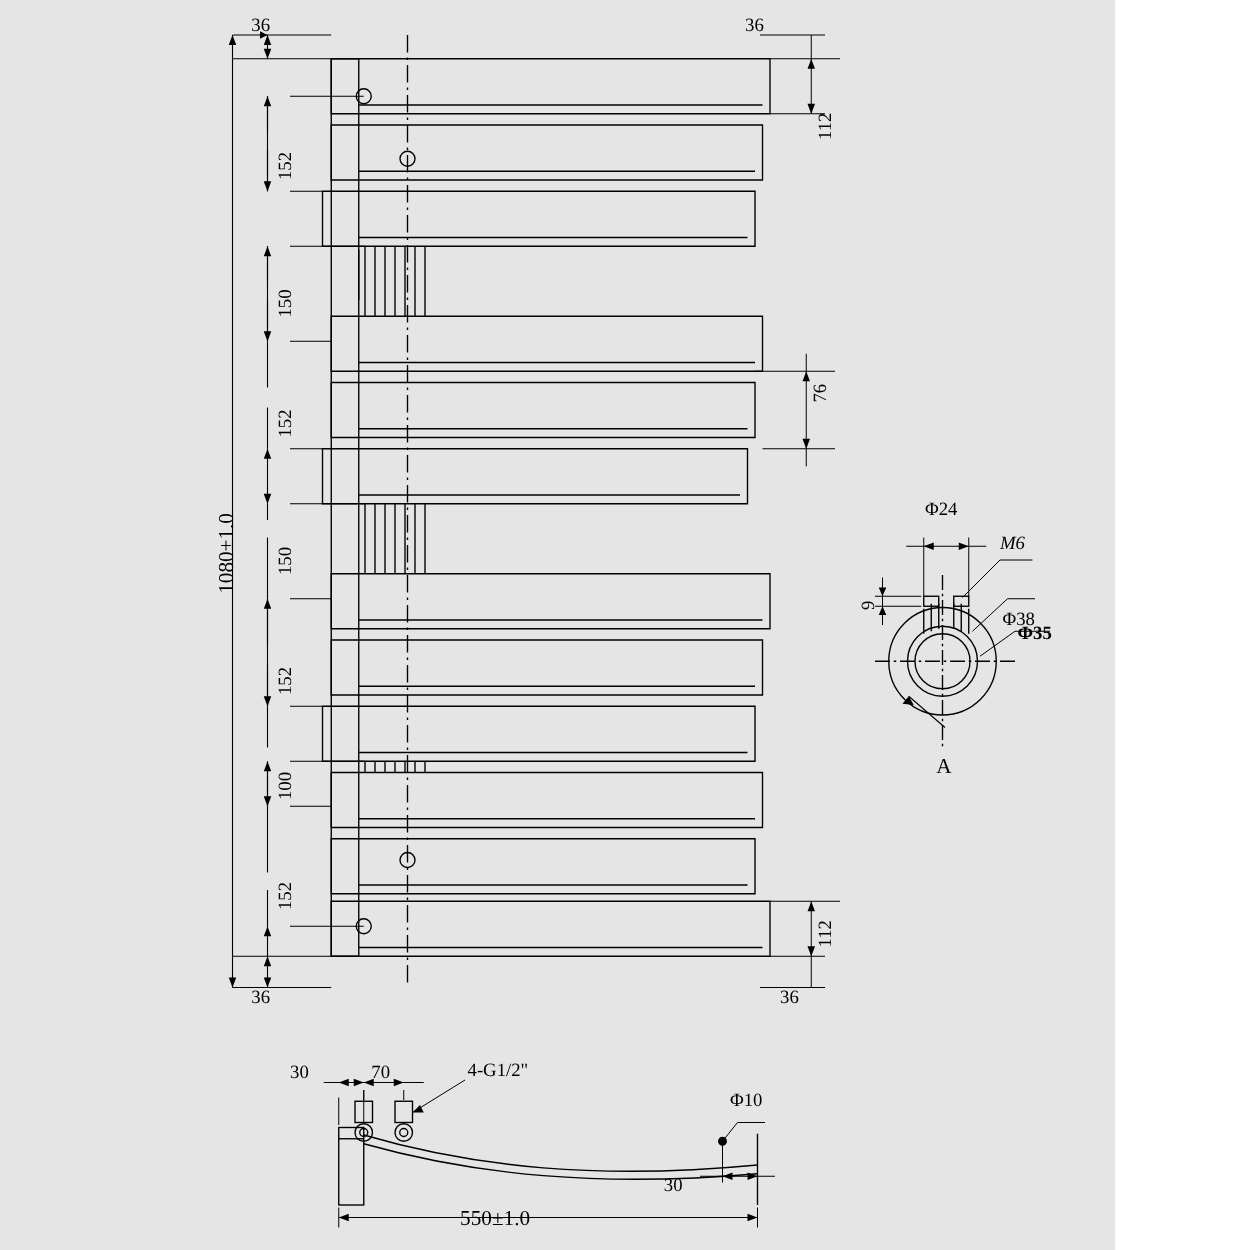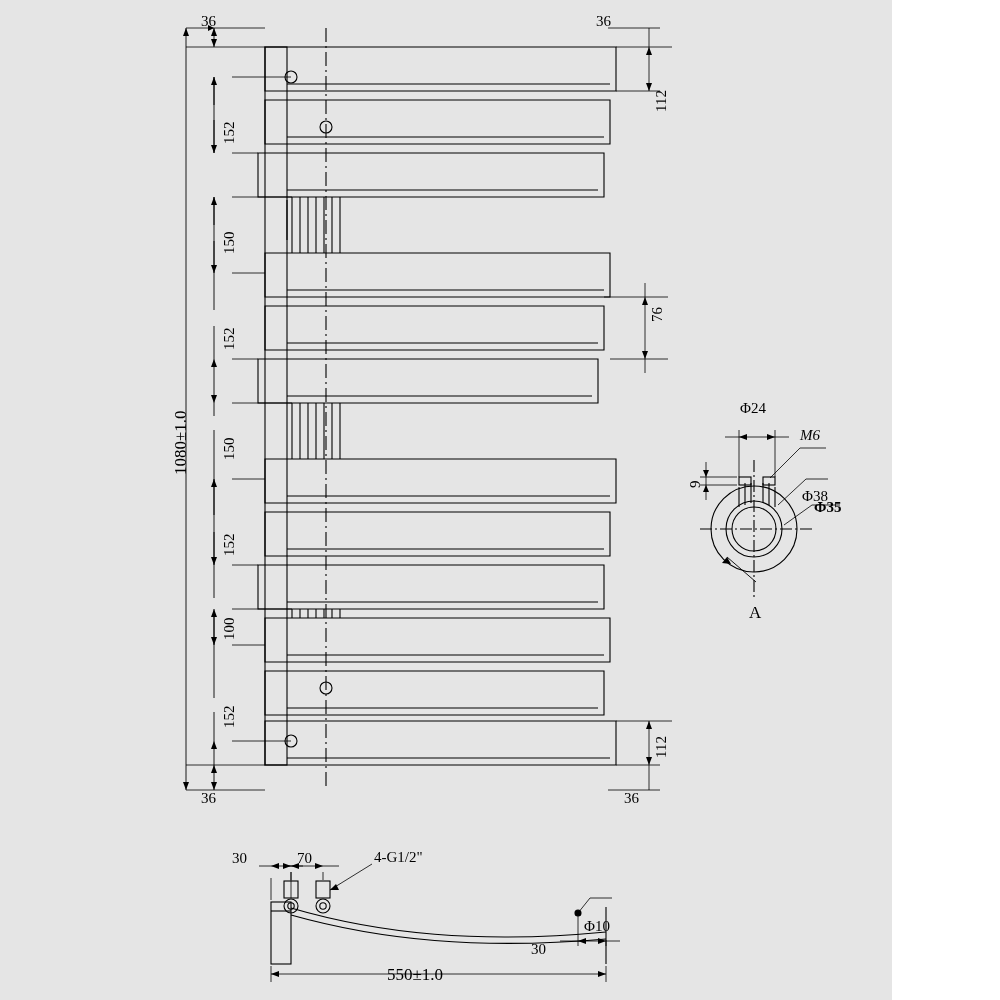--- a/index.html
+++ b/index.html
@@ -369,17 +369,17 @@
   <div class="lbl" style="left:740px; top:401px;">Φ24</div>
   <div class="lbl" style="left:800px; top:428px;font-style:italic;">M6</div>
   <div class="lbl" style="left:802px; top:477px;margin-top:12px;">Φ38</div>
   <div class="lbl" style="left:814px; top:500px;font-weight:bold;">Φ35</div>
   <div class="lbl vert" style="left:688px; top:488px;">9</div>
   <div class="lbl big" style="left:749px; top:604px;">A</div>
 
   <div class="lbl" style="left:232px; top:851px;">30</div>
   <div class="lbl" style="left:297px; top:851px;">70</div>
   <div class="lbl" style="left:374px; top:850px;">4-G1/2"</div>
-  <div class="lbl" style="left:584px; top:919px;text-align:right;">Φ10</div>
+  <div class="lbl" style="left:584px; top:874px;text-align:right;">Φ10</div>
   <div class="lbl" style="left:531px; top:942px;">30</div>
-  <div class="lbl big" style="left:387px; top:966px;">550±1.0</div>
+  <div class="lbl big" style="left:368px; top:966px;">550±1.0</div>
 
 </div>
 
 </body></html>

